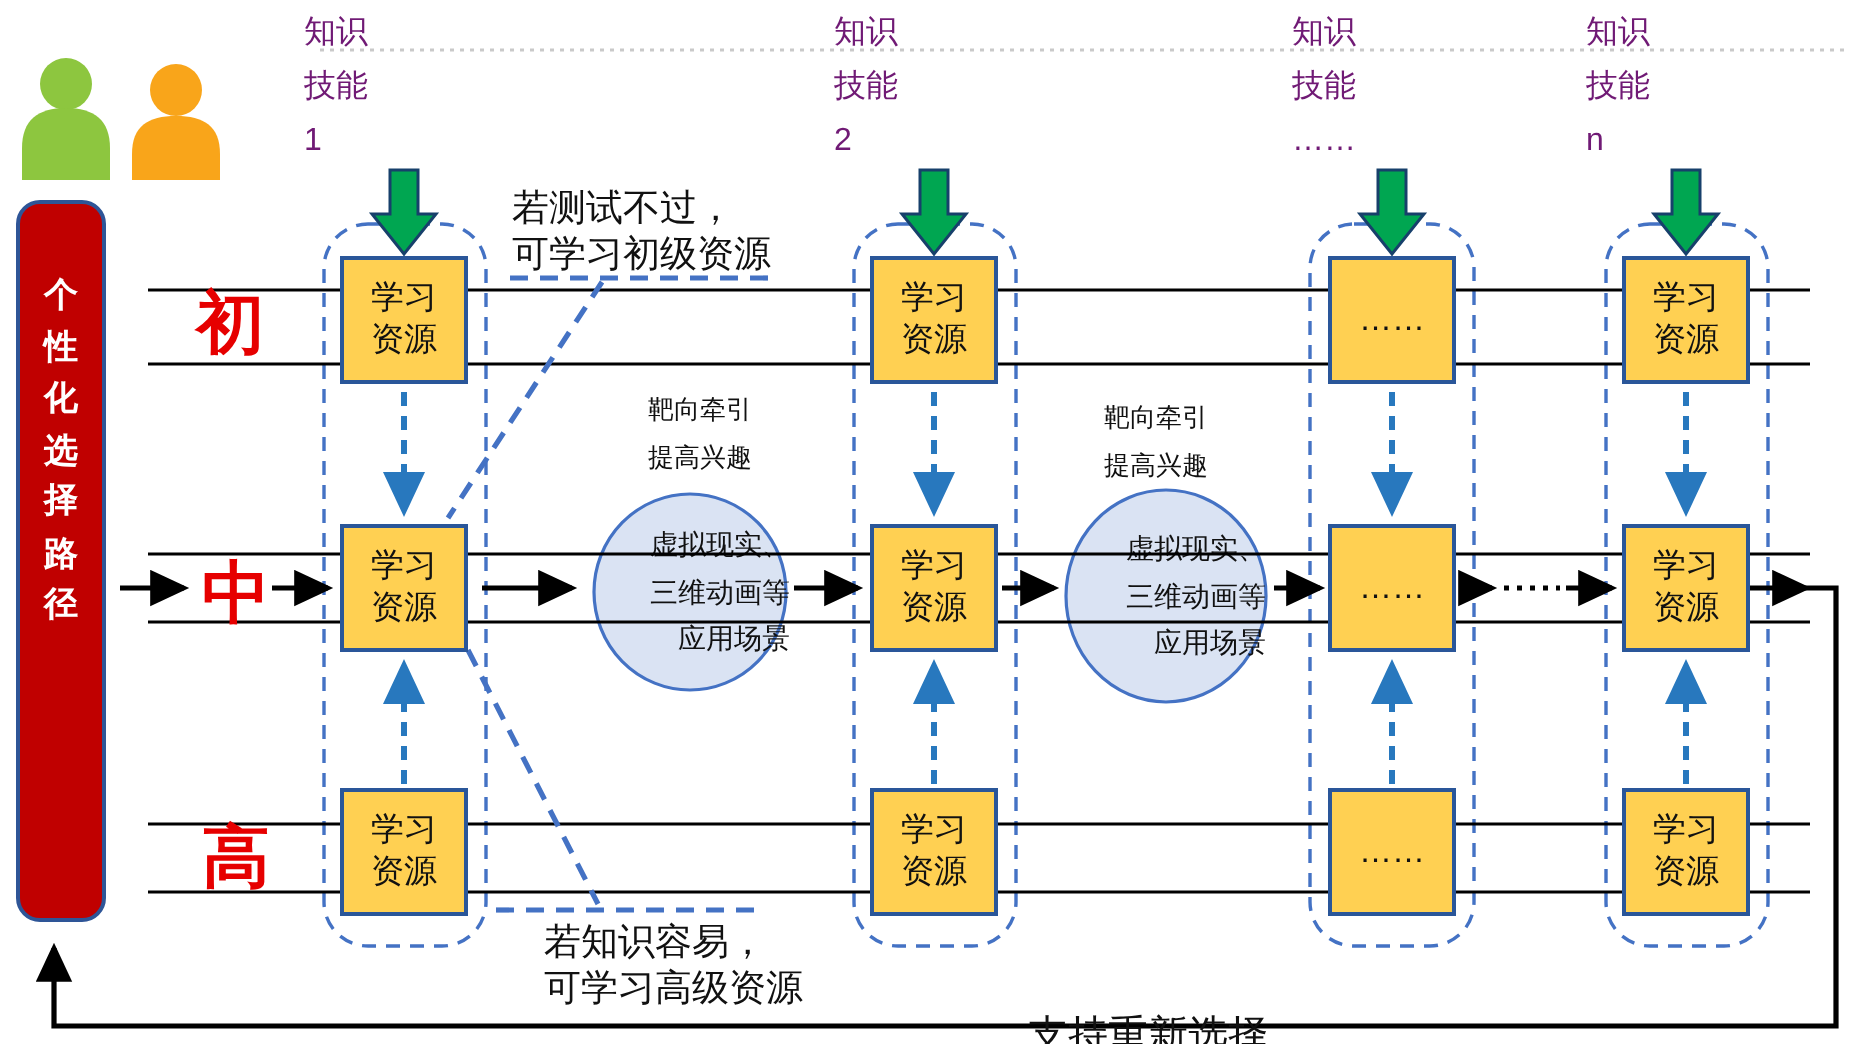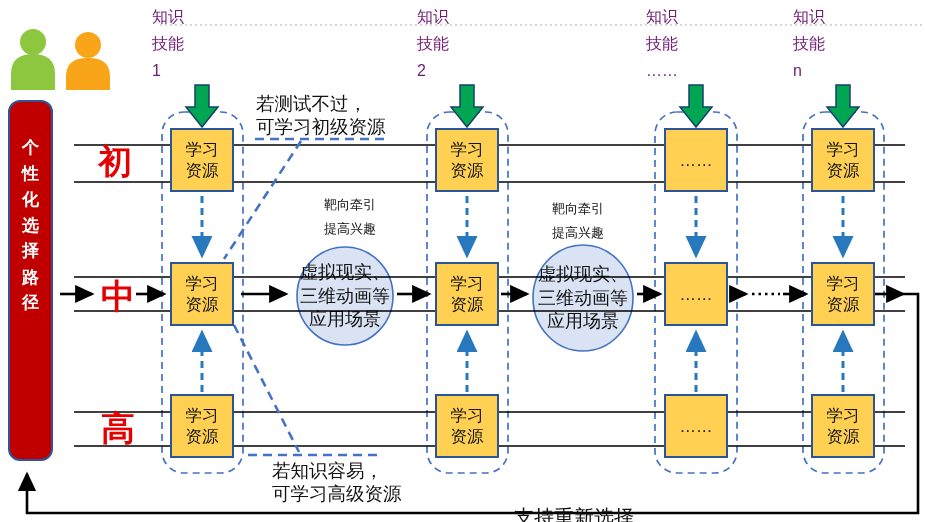--- a/index.html
+++ b/index.html
@@ -1,22 +1,22 @@
 <!DOCTYPE html>
 <html><head>
 <meta charset="utf-8">
 <style>
   html,body{margin:0;padding:0;background:#fff;}
   body{width:925px;height:522px;position:relative;overflow:hidden;
        font-family:"Liberation Sans","DejaVu Sans",sans-serif;color:#111;}
   .abs{position:absolute;}
   svg.layer{position:absolute;left:0;top:0;width:925px;height:522px;}
   #svg-under{z-index:1;}
-  .ellipse-text{z-index:2;white-space:pre-line;text-align:center;
-      font-size:18px;line-height:23.5px;color:#111;}
+  .ellipse-text{z-index:2;white-space:pre-line;text-align:right;
+      font-size:14px;line-height:23.5px;color:#111;}
   #svg-main{z-index:3;}
   .txt{z-index:4;white-space:pre-line;}
   .colhead{width:100px;top:3px;font-size:16px;line-height:27px;color:#701a75;}
   .ch1{left:152px;} .ch2{left:417px;} .ch3{left:646px;} .ch4{left:793px;}
   .boxlbl{width:62px;height:62px;display:flex;align-items:center;justify-content:center;
       text-align:center;font-size:16.5px;line-height:21px;color:#111;}
   .bx1{left:171px;} .bx2{left:436px;} .bx3{left:665px;} .bx4{left:812px;}
   .rtop{top:129px;} .rmid{top:263px;} .rbot{top:395px;}
   .rowlabel{width:40px;text-align:center;font-size:34px;font-weight:bold;color:#E60000;}
   .note{font-size:18.5px;line-height:22.5px;color:#111;}

